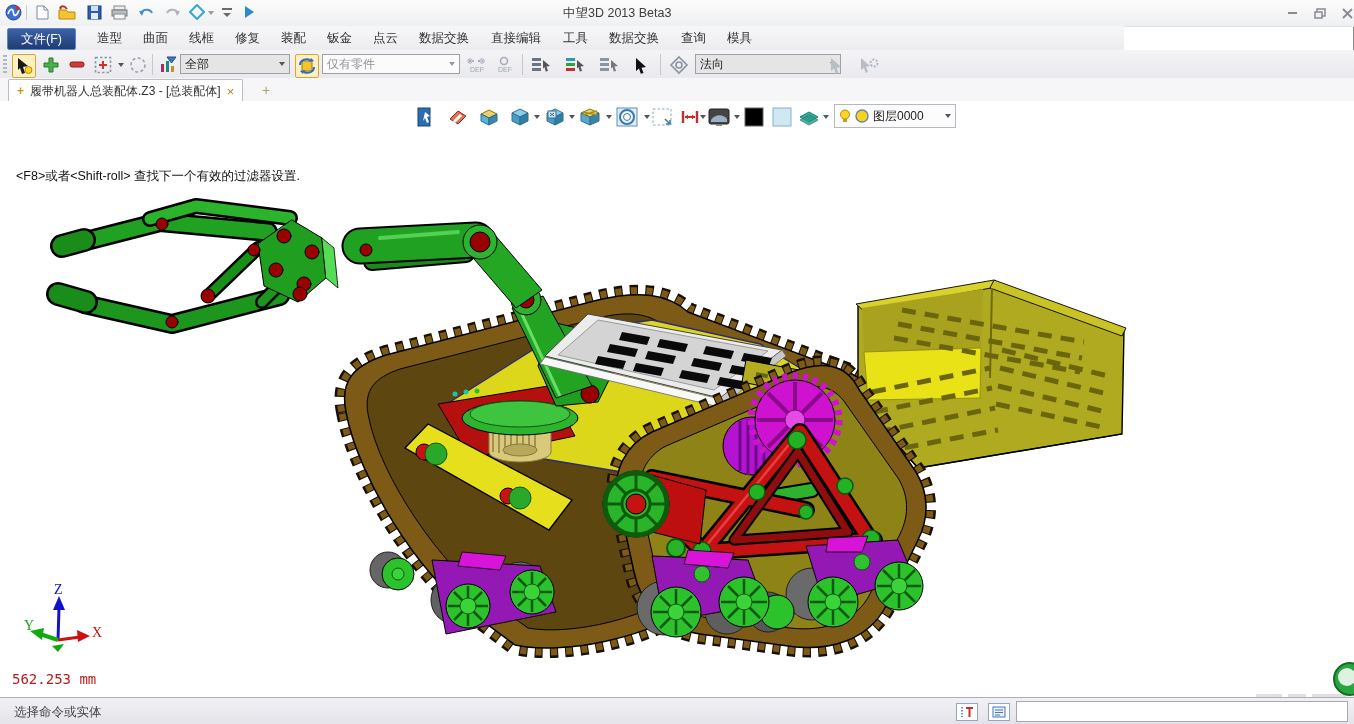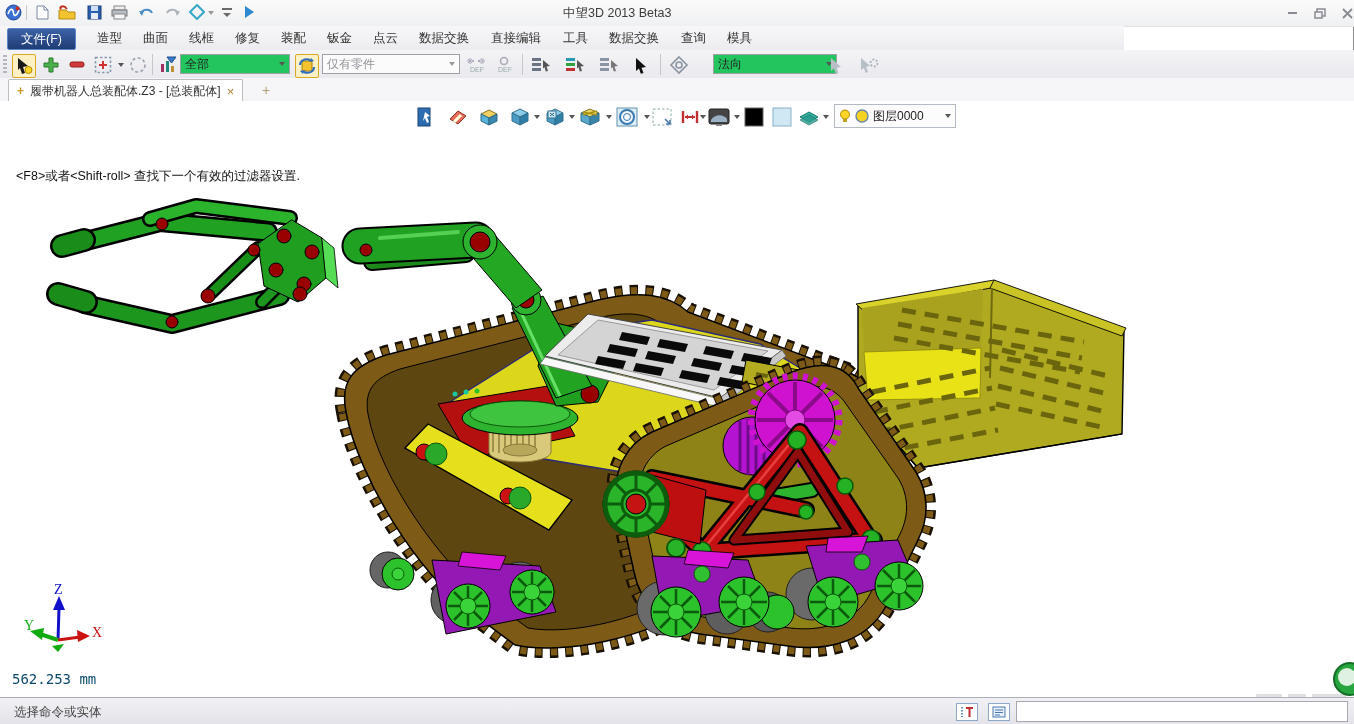--- a/index.html
+++ b/index.html
@@ -13,34 +13,34 @@
   .winbtn{position:absolute;top:6px;width:20px;height:14px;display:flex;align-items:center;justify-content:center;}
   
   #menubar{position:absolute;left:0;top:26px;width:1124px;height:24px;background:linear-gradient(#f7f7f9,#ececf0);border-bottom:1px solid #d8d8dc;}
   .mtab{position:absolute;top:2px;height:20px;line-height:20px;padding:0 13px;font-size:12.5px;color:#333;}
   .mtab.active{background:linear-gradient(#3c62a6,#1f3c74);border:1px solid #5a85c6;border-radius:2px;color:#fff;top:2px;}
   
   #toolbar{position:absolute;left:0;top:50px;width:1354px;height:28px;background:linear-gradient(#f4f4f6,#e9e9ee);border-bottom:1px solid #d2d2d6;}
   .ti{position:absolute;top:54px;width:22px;height:22px;display:flex;align-items:center;justify-content:center;}
   .hl{border:1px solid #d9a826;background:#fdf0c4;border-radius:2px;}
   .vsep{position:absolute;top:54px;width:1px;height:21px;background:#c6c6cc;}
-  .combo{position:absolute;top:54px;height:20px;border:1px solid #9f9fa6;background:#22c55e;display:flex;align-items:center;font-size:12px;color:#222;padding:0 4px;box-sizing:border-box;}
+  .combo{position:absolute;top:54px;height:20px;border:1px solid #9f9fa6;background:#e5e5e5;display:flex;align-items:center;font-size:12px;color:#222;padding:0 4px;box-sizing:border-box;}
   .combo .caret{margin-left:auto;}
   .caret{width:0;height:0;border-left:3.5px solid transparent;border-right:3.5px solid transparent;border-top:4px solid #555;display:inline-block;}
   .caret.gray{border-top-color:#999;}
   
   #doctabs{position:absolute;left:0;top:78px;width:1354px;height:23px;background:#f6f6f8;border-bottom:1px solid #d6d6da;}
   #activetab{position:absolute;left:8px;top:1px;height:22px;background:#fff;border:1px solid #bdbdc2;border-bottom:none;border-radius:2px 2px 0 0;display:flex;align-items:center;padding:0 8px;font-size:12px;color:#333;gap:6px;}
   
   #viewport{position:absolute;left:0;top:101px;width:1354px;height:596px;background:#fff;}
   .vti{position:absolute;top:5px;width:24px;height:22px;display:flex;align-items:center;justify-content:center;}
   .vcaret{position:absolute;top:14px;}
   #hints{position:absolute;left:16px;top:28px;font-size:12.5px;color:#111;line-height:19px;white-space:pre;}
   #layerbox{position:absolute;left:834px;top:3px;width:122px;height:24px;border:1px solid #b4bac4;background:#fcfcfd;display:flex;align-items:center;gap:4px;padding:0 4px;box-sizing:border-box;}
-  #readout{position:absolute;left:12px;top:570px;font-family:"DejaVu Sans Mono",monospace;font-size:14px;color:#0c4a6e;}
+  #readout{position:absolute;left:12px;top:570px;font-family:"DejaVu Sans Mono",monospace;font-size:14px;color:#b91c1c;}
   
   #statusbar{position:absolute;left:0;top:697px;width:1354px;height:27px;background:linear-gradient(#f1f1f5,#e3e3e9);border-top:1px solid #aeaeb6;box-sizing:border-box;}
   #statusmsg{position:absolute;left:14px;top:6px;font-size:12.5px;color:#444;}
   .sbicon{position:absolute;top:5px;width:20px;height:16px;border:1px solid #8fa8c8;background:#fff;display:flex;align-items:center;justify-content:center;}
   #statusfield{position:absolute;left:1016px;top:3px;width:330px;height:19px;background:#fff;border:1px solid #a8a8b0;}
 </style>
 </head>
 <body>
 
 <div id="window">
@@ -258,21 +258,21 @@
         <path d="M3,1 L13,10 L8.5,10.8 L10.5,16 L7.8,16.8 L6,11.5 L3,14 Z" fill="#111"></path>
       </svg>
   </span>
   <span class="vsep" style="left:660px"></span>
   <span class="ti" style="left:668px">
     <svg width="20" height="20">
         <path d="M10,2 L18,10 L10,18 L2,10 Z" fill="none" stroke="#8a94a0" stroke-width="1.6"></path>
         <circle cx="10" cy="10" r="3" fill="none" stroke="#8a94a0" stroke-width="1.6"></circle>
       </svg>
   </span>
-  <div class="combo" style="left:713px;width:124px">
+  <div class="combo" style="left:695px;width:146px">
     <span>法向</span>
       <span class="caret"></span>
   </div>
   <span class="ti" style="left:826px">
     <svg width="18" height="17">
         <path d="M3,1 L13,10 L8.5,10.8 L10.5,16 L7.8,16.8 L6,11.5 L3,14 Z" fill="#b8bec6"></path>
       </svg>
   </span>
   <span class="ti" style="left:858px">
     <svg width="20" height="17">

